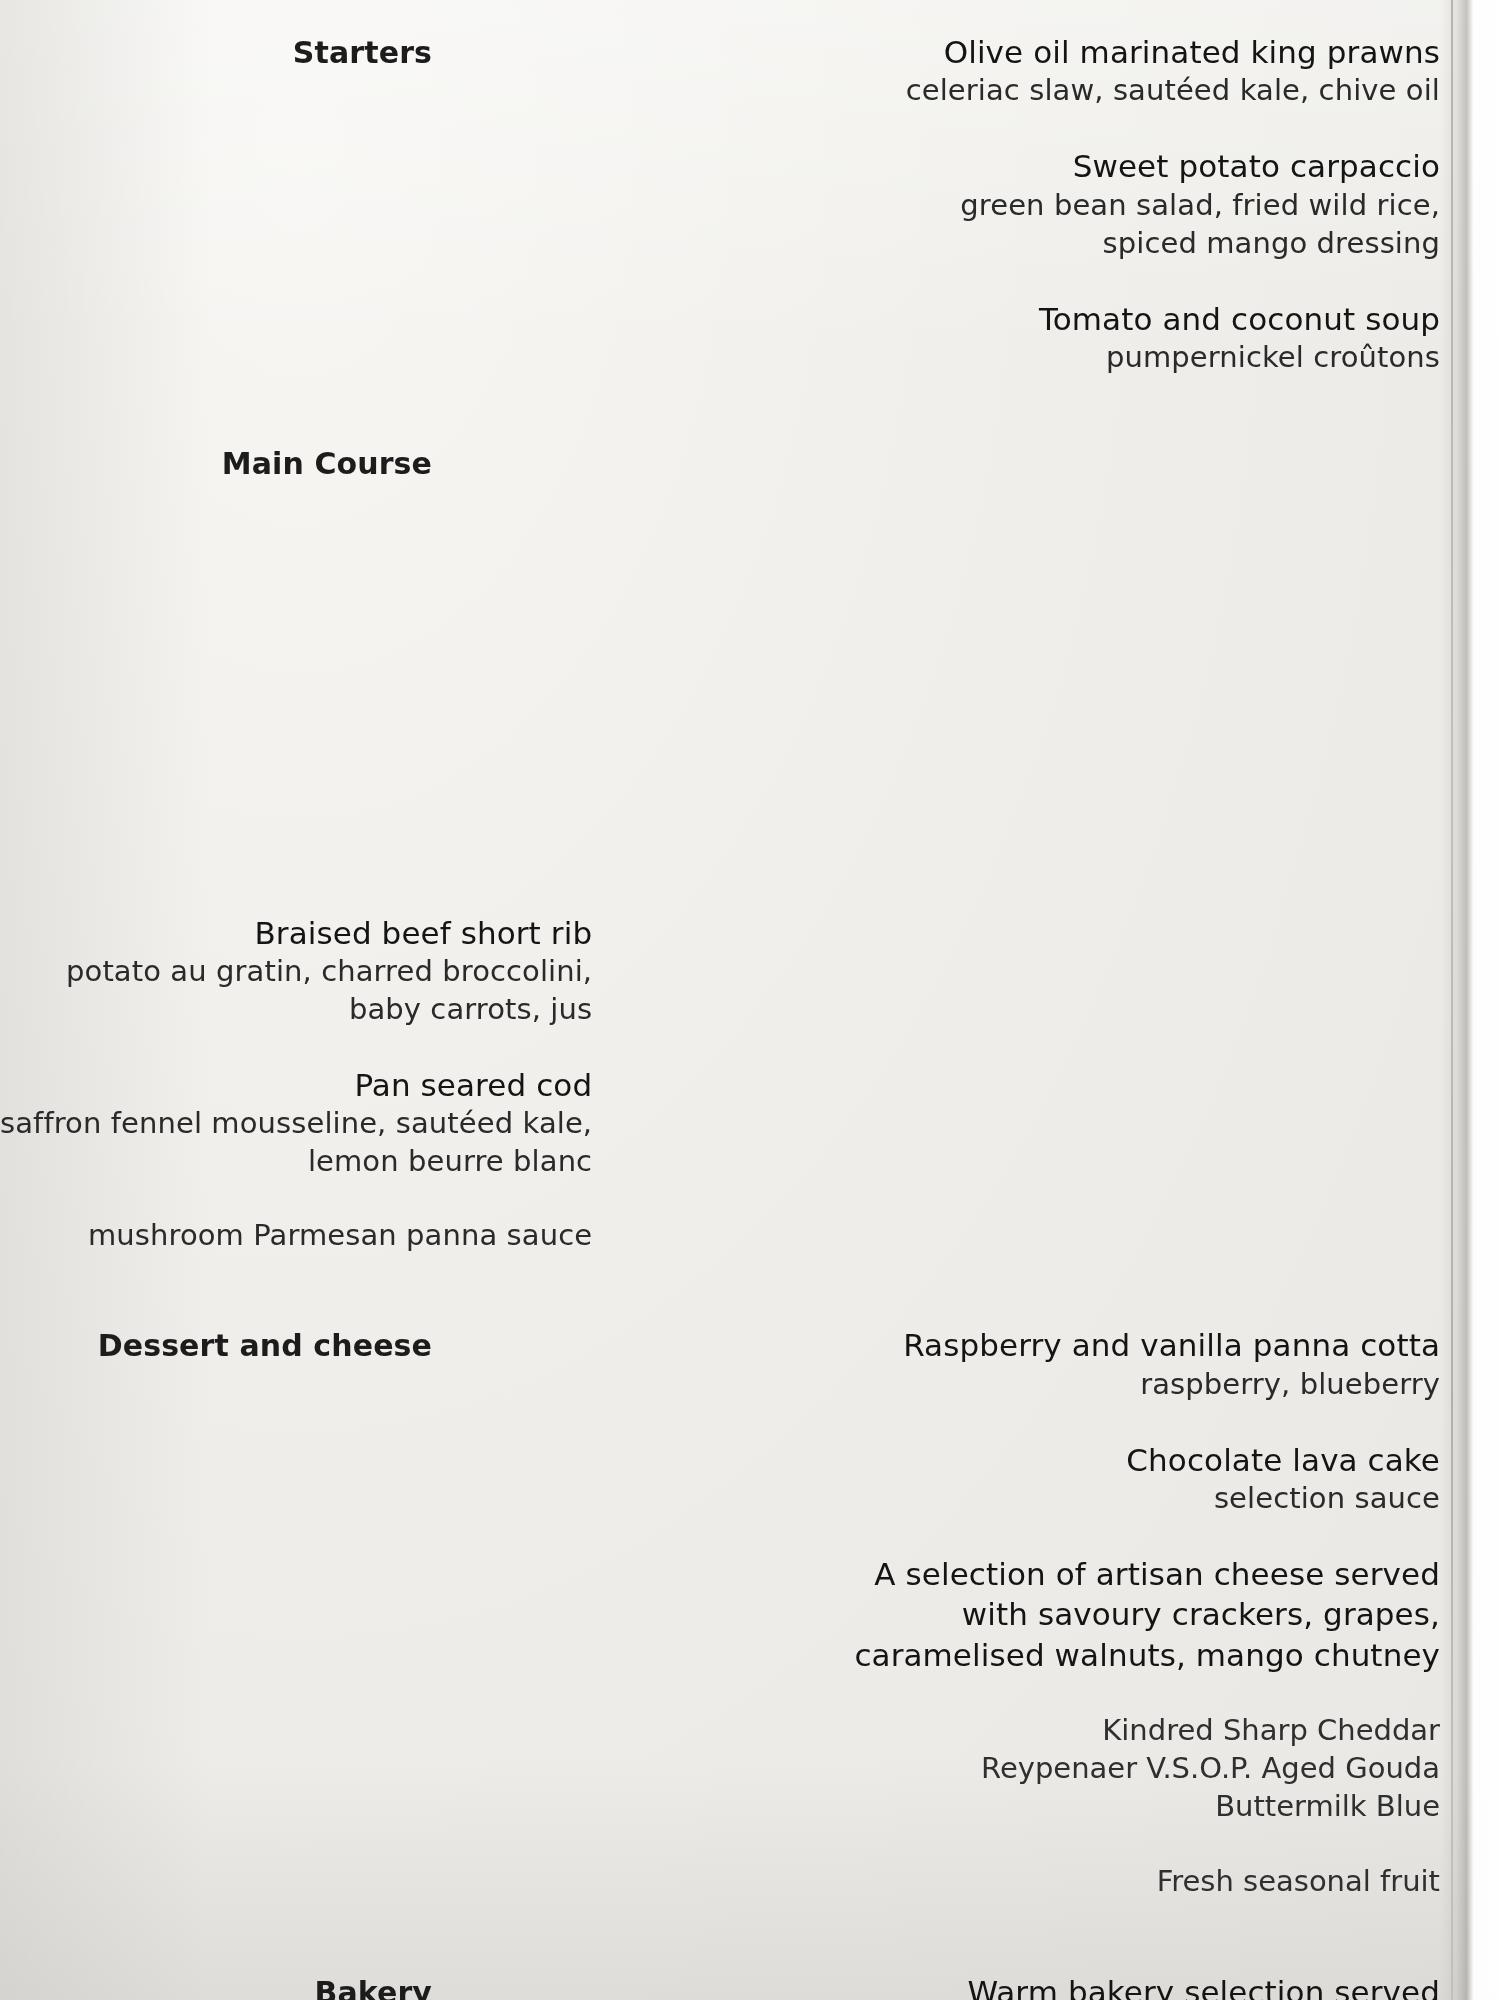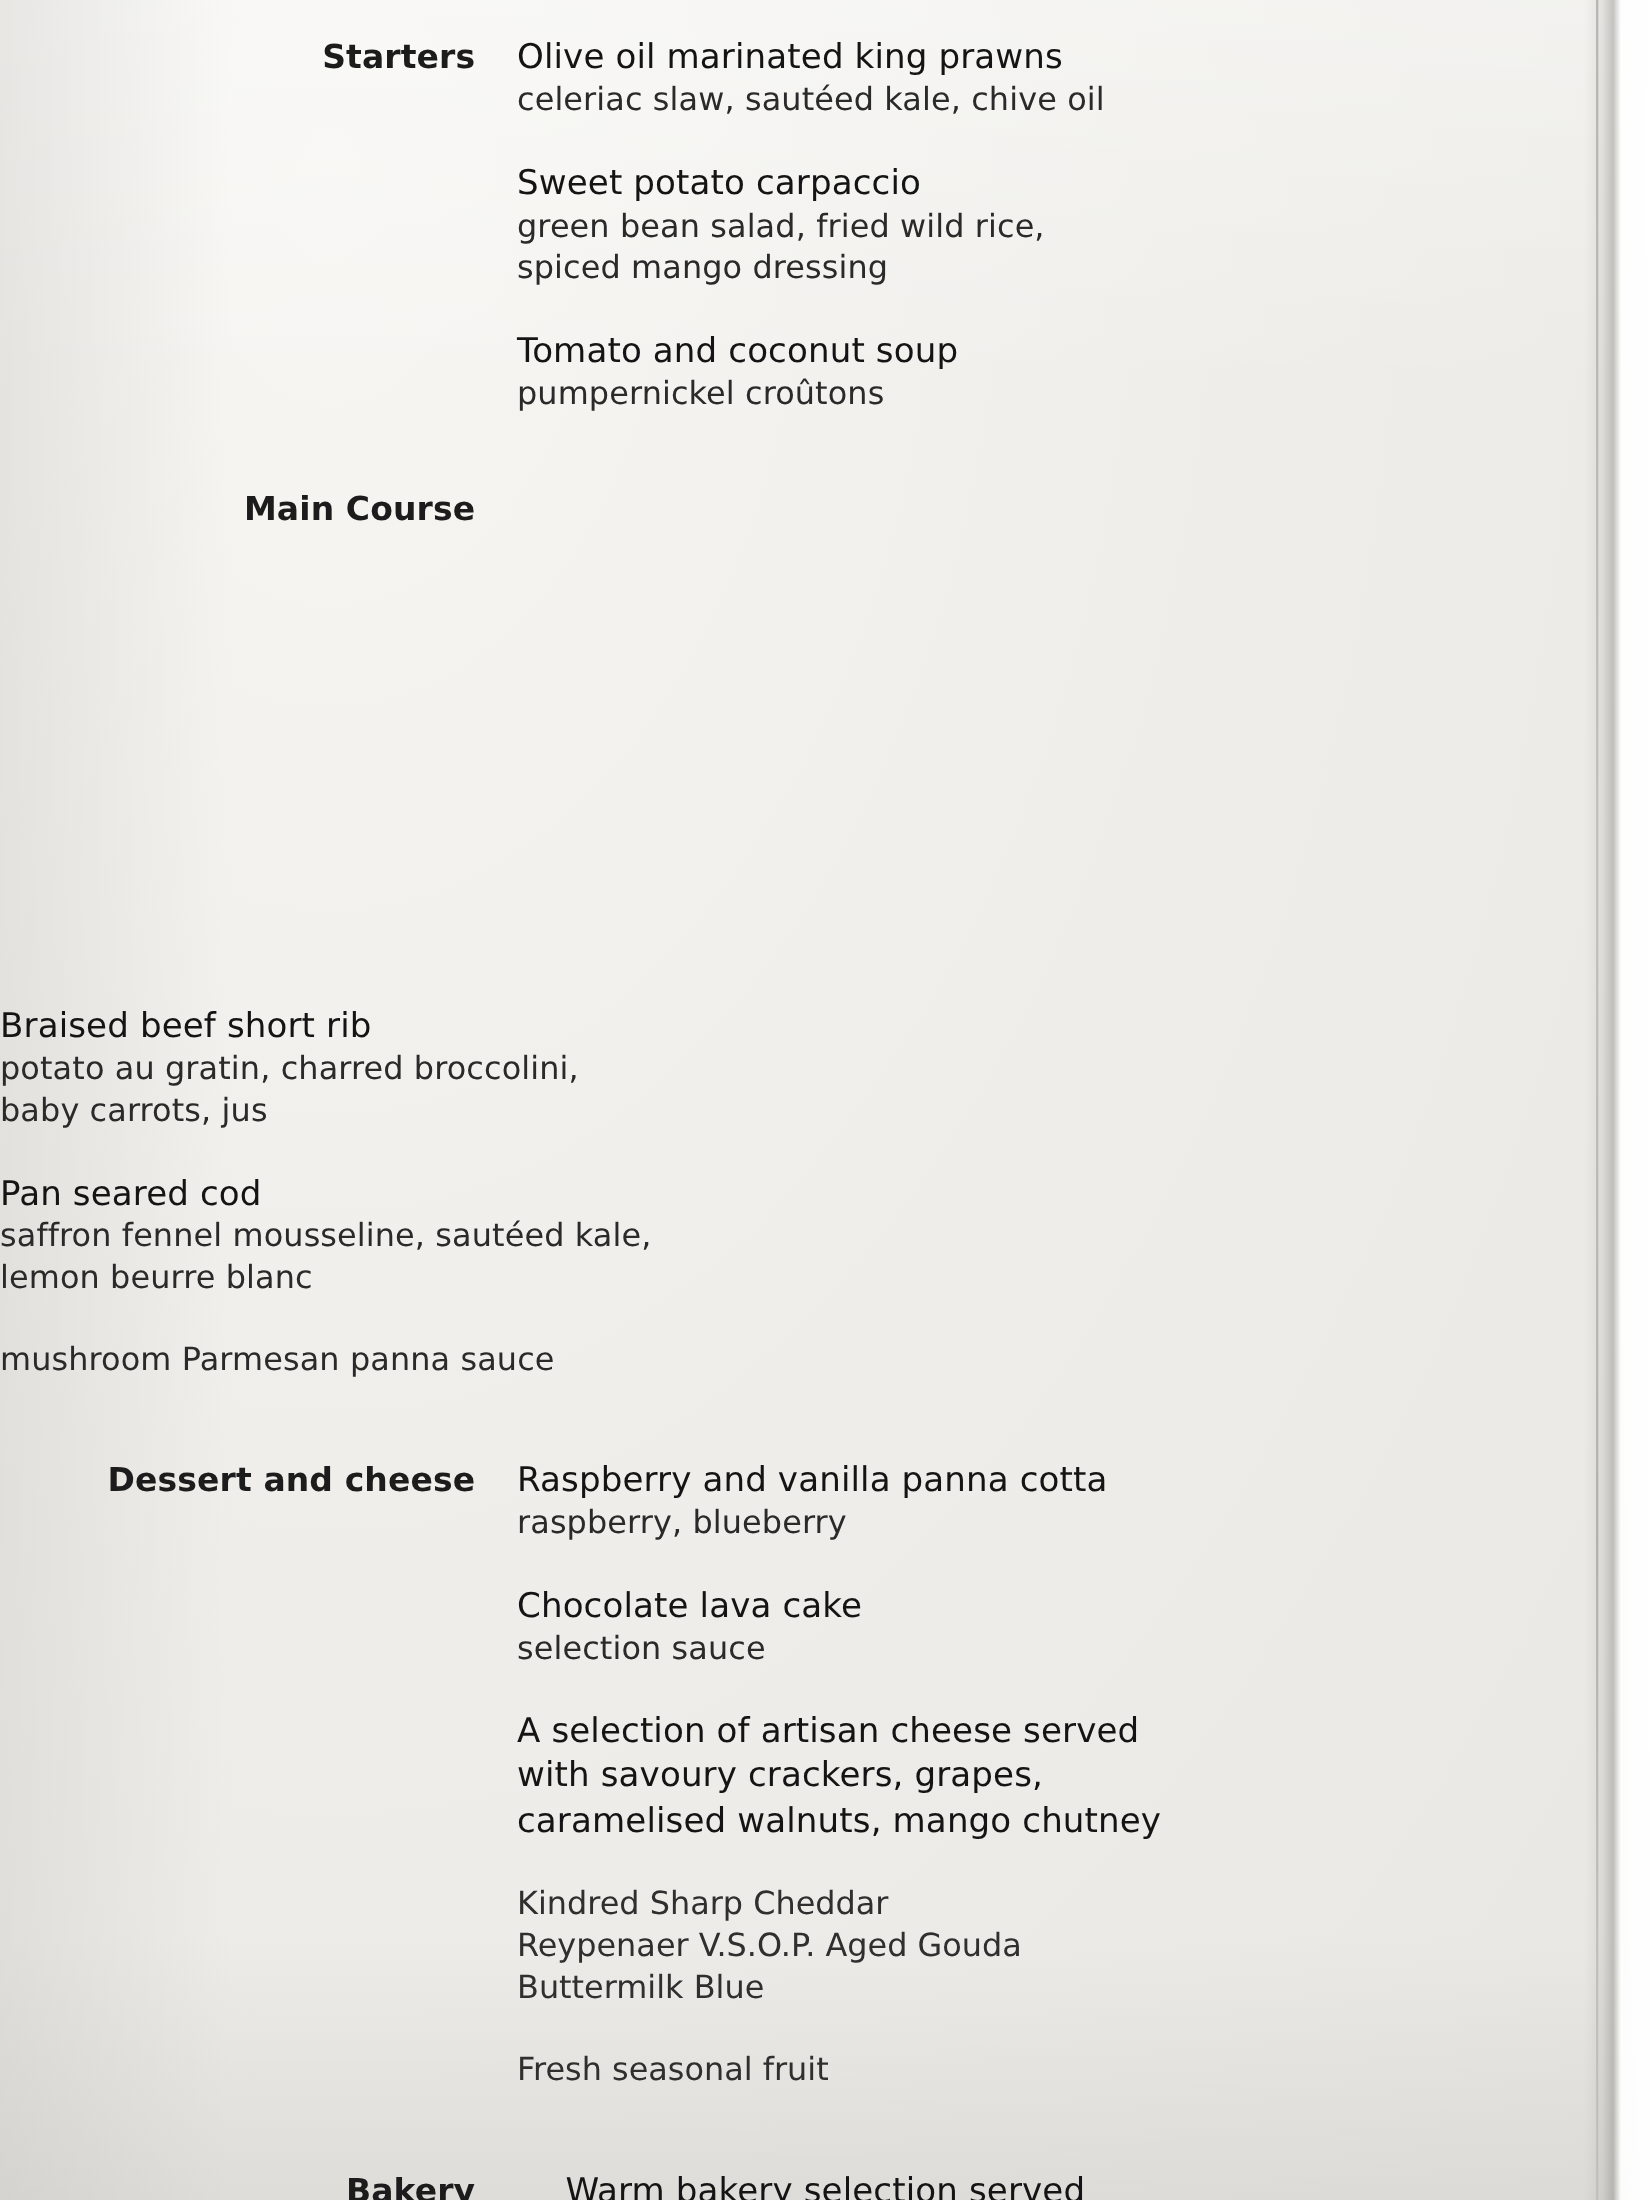--- a/index.html
+++ b/index.html
@@ -85,20 +85,21 @@
     box-sizing: border-box;
     font-weight: bold;
     font-size: 30px;
     color: #1c1c1c;
     letter-spacing: 0.1px;
     line-height: 1.28;
   }
   .section-items {
     flex: 1 1 auto;
     padding-left: 0;
+    text-align: right;
   }
 
   .item {
     margin-bottom: 36px;
   }
   .item:last-child {
     margin-bottom: 0;
   }
   .item-name {
     font-size: 31px;

